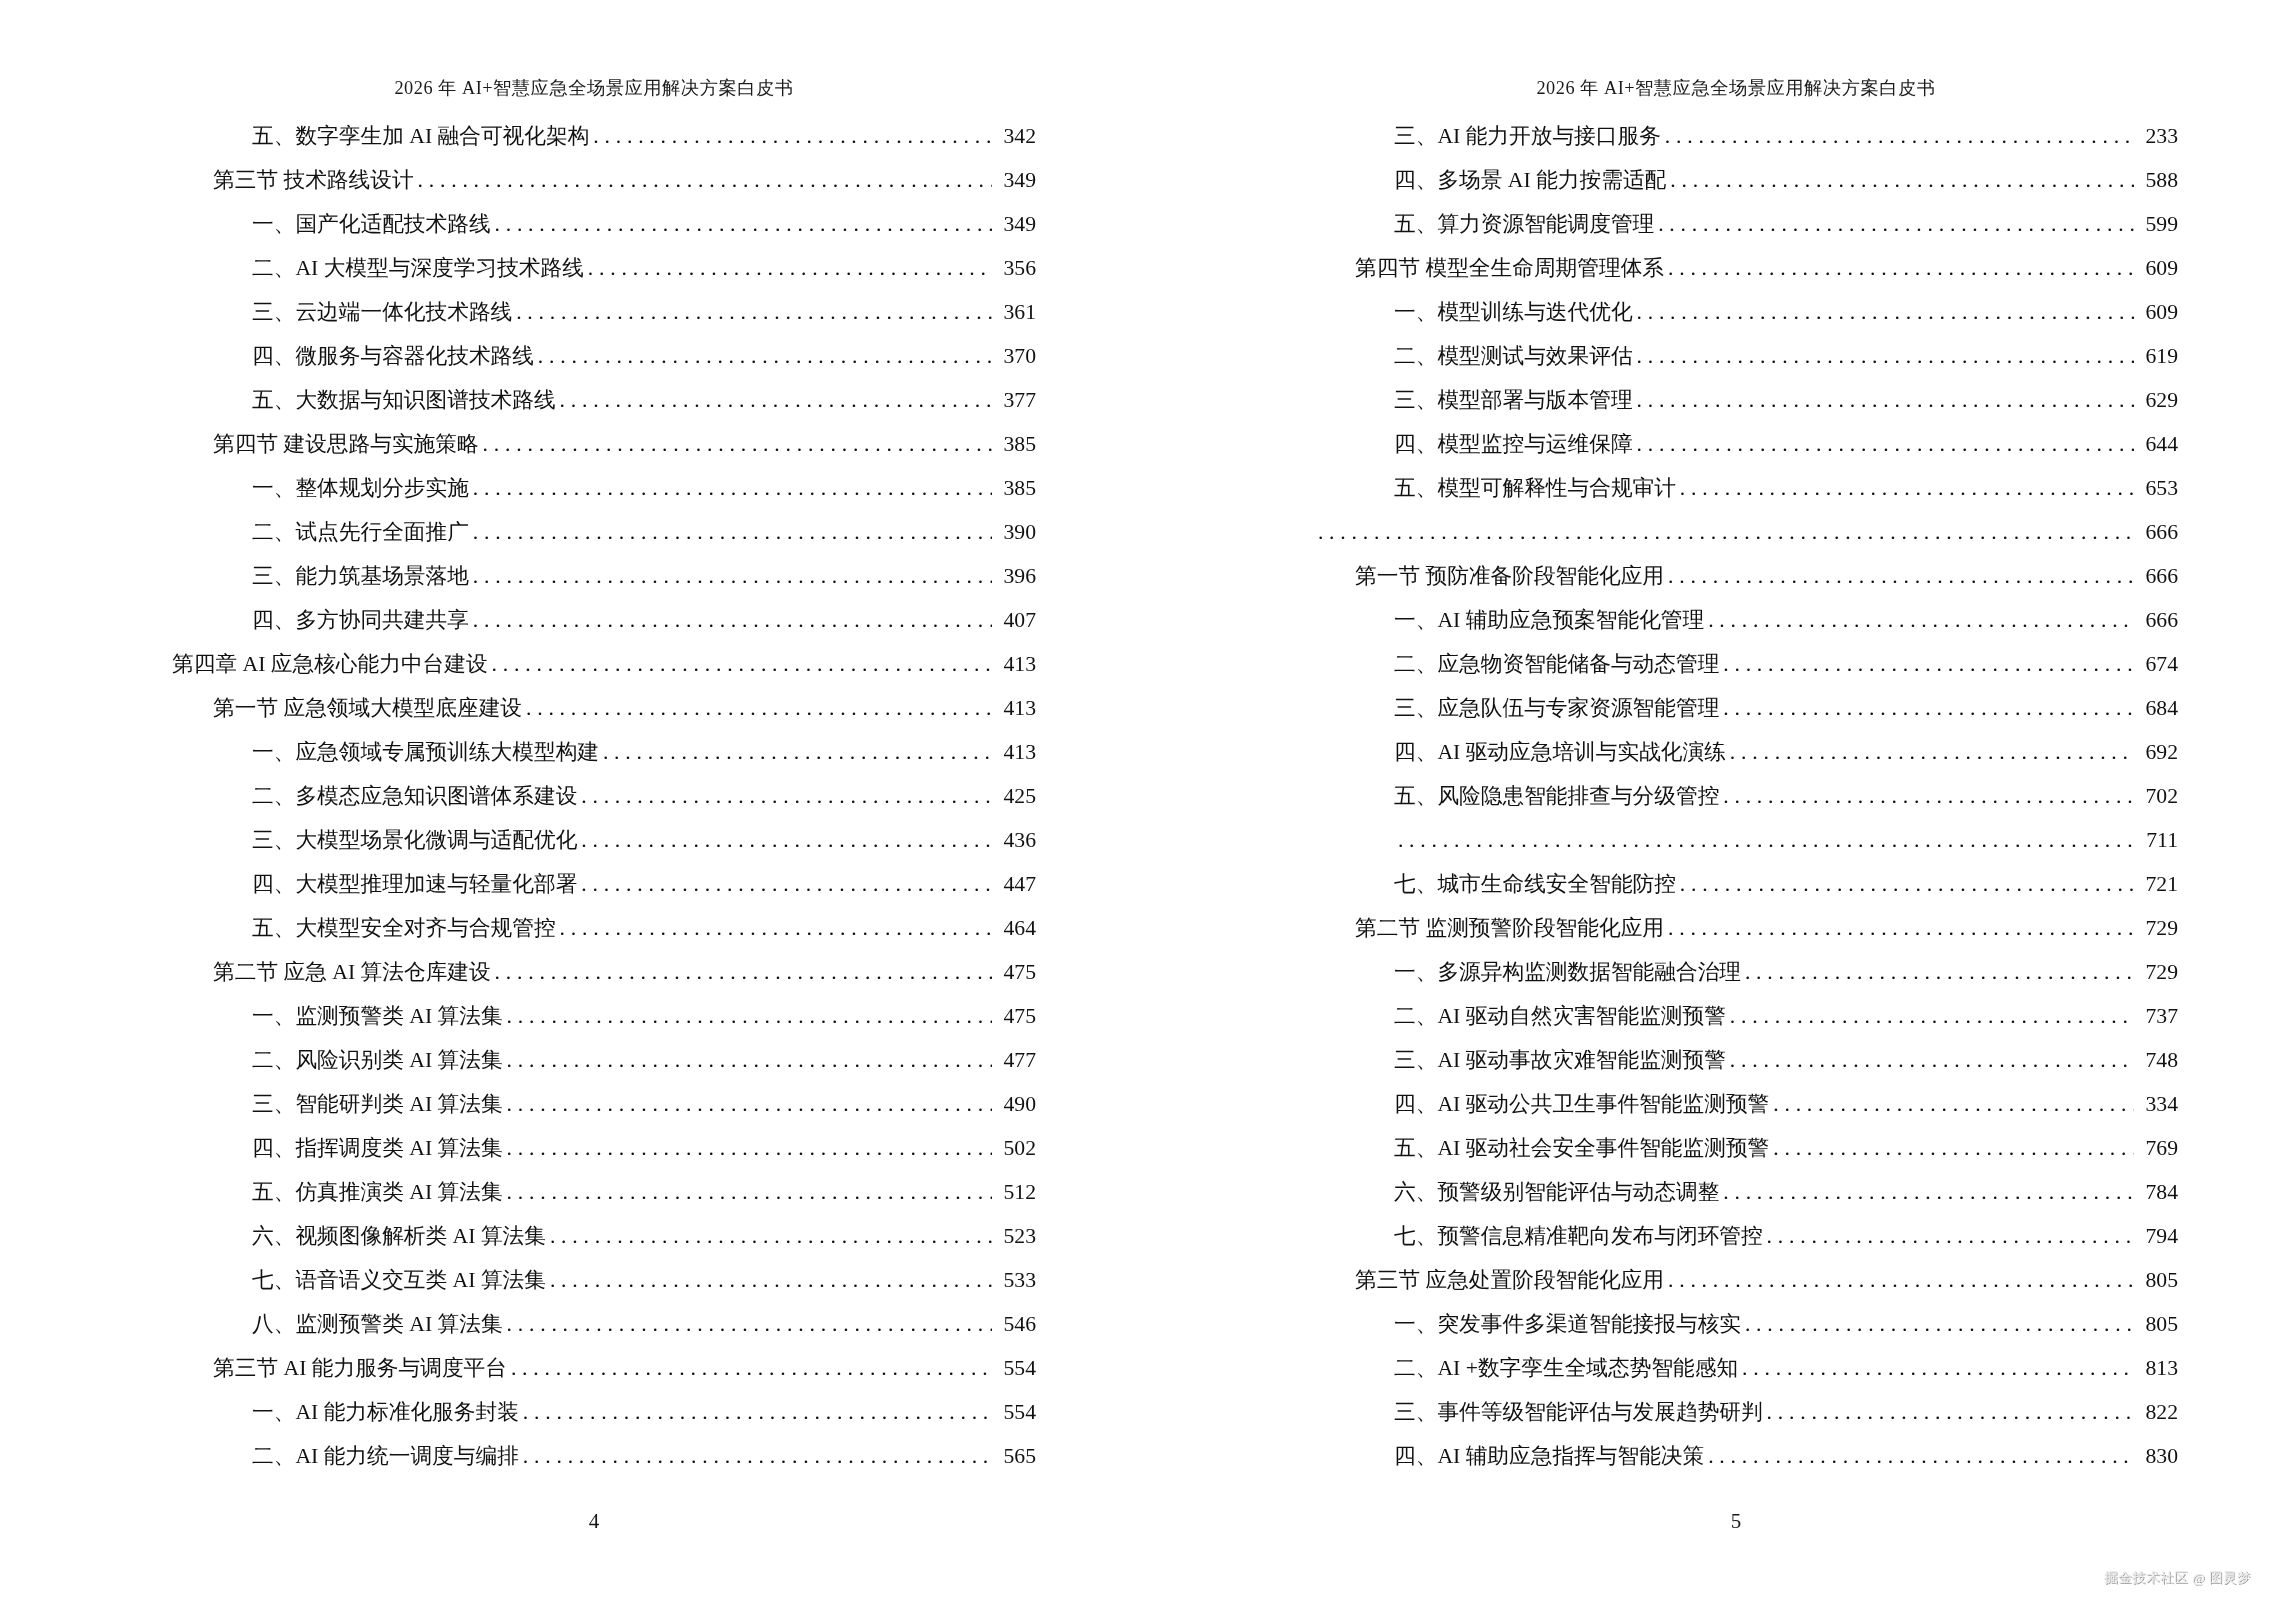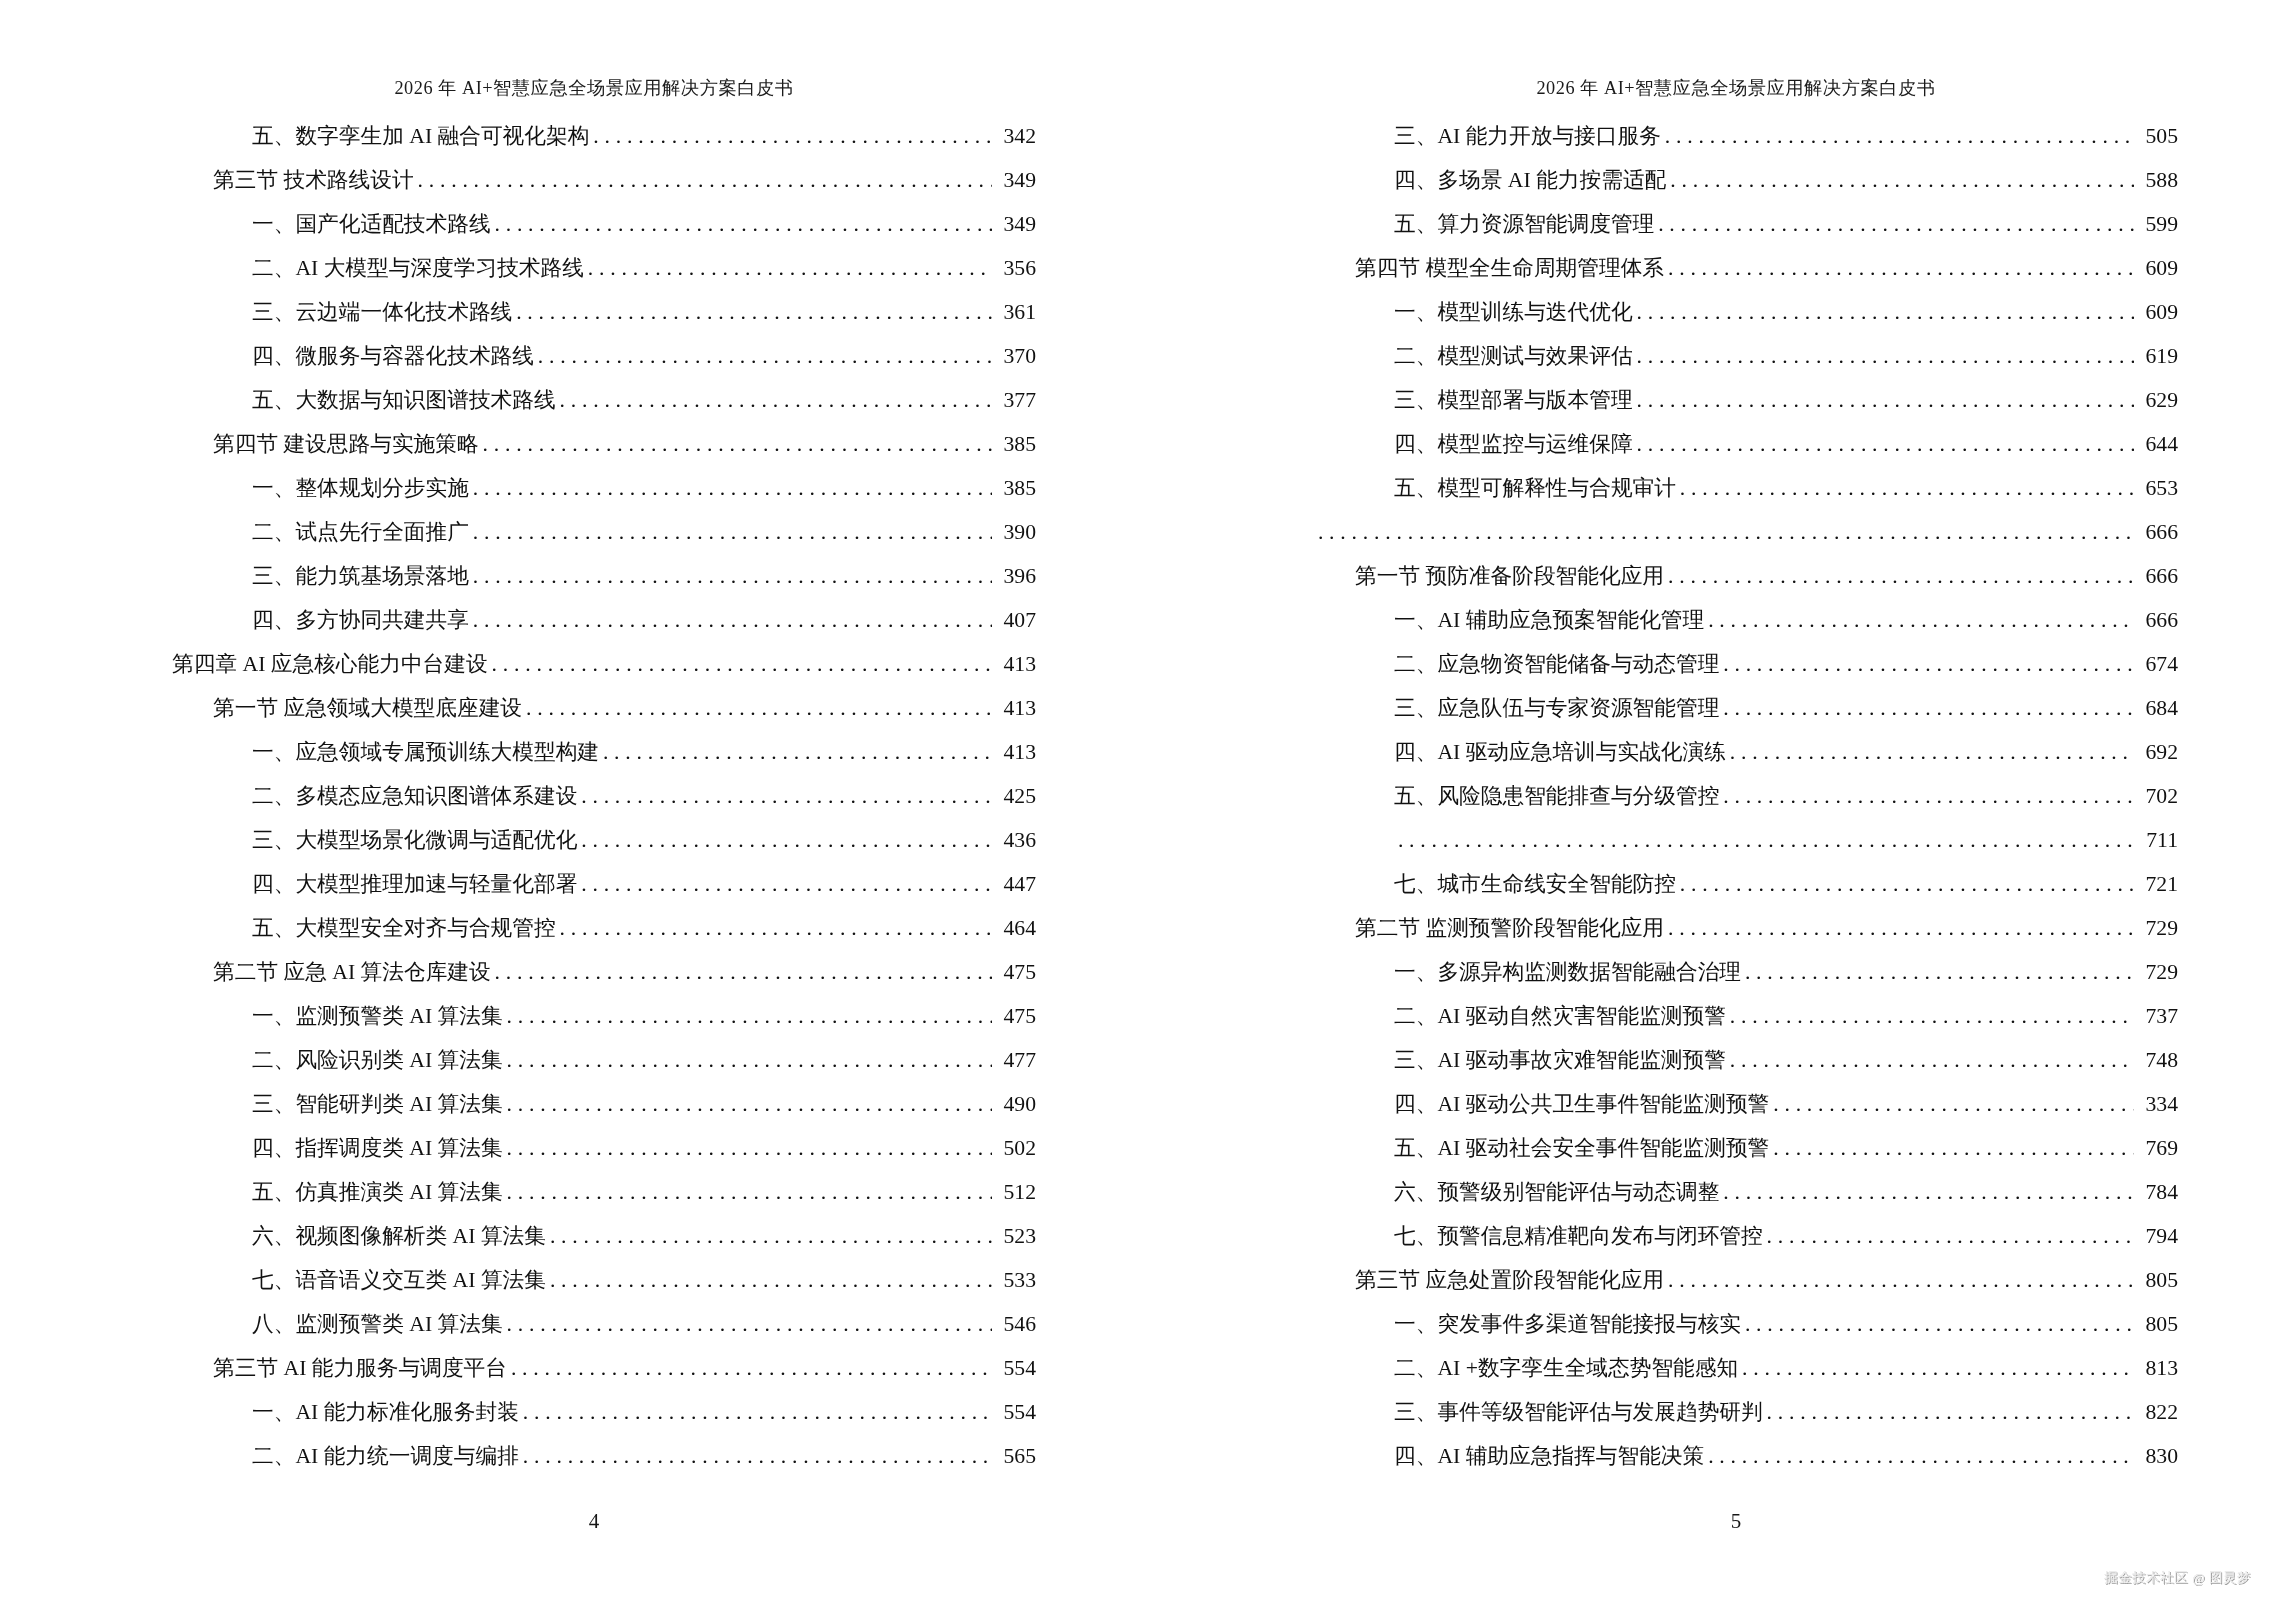--- a/index.html
+++ b/index.html
@@ -263,21 +263,21 @@
     </div>
   <div class="page-footer">4</div>
 </div>
 
 <div class="page" id="page-right">
   <div class="page-header">2026 年 AI+智慧应急全场景应用解决方案白皮书</div>
   <div class="toc-list">
       <div class="toc-row level-item">
         <span class="toc-title">三、AI 能力开放与接口服务</span>
         <span class="toc-dots">....................................................................................................</span>
-        <span class="toc-pagenum">505</span>
+        <span class="toc-pagenum">233</span>
       </div>
       <div class="toc-row level-item">
         <span class="toc-title">四、多场景 AI 能力按需适配</span>
         <span class="toc-dots">....................................................................................................</span>
         <span class="toc-pagenum">588</span>
       </div>
       <div class="toc-row level-item">
         <span class="toc-title">五、算力资源智能调度管理</span>
         <span class="toc-dots">....................................................................................................</span>
         <span class="toc-pagenum">599</span>

